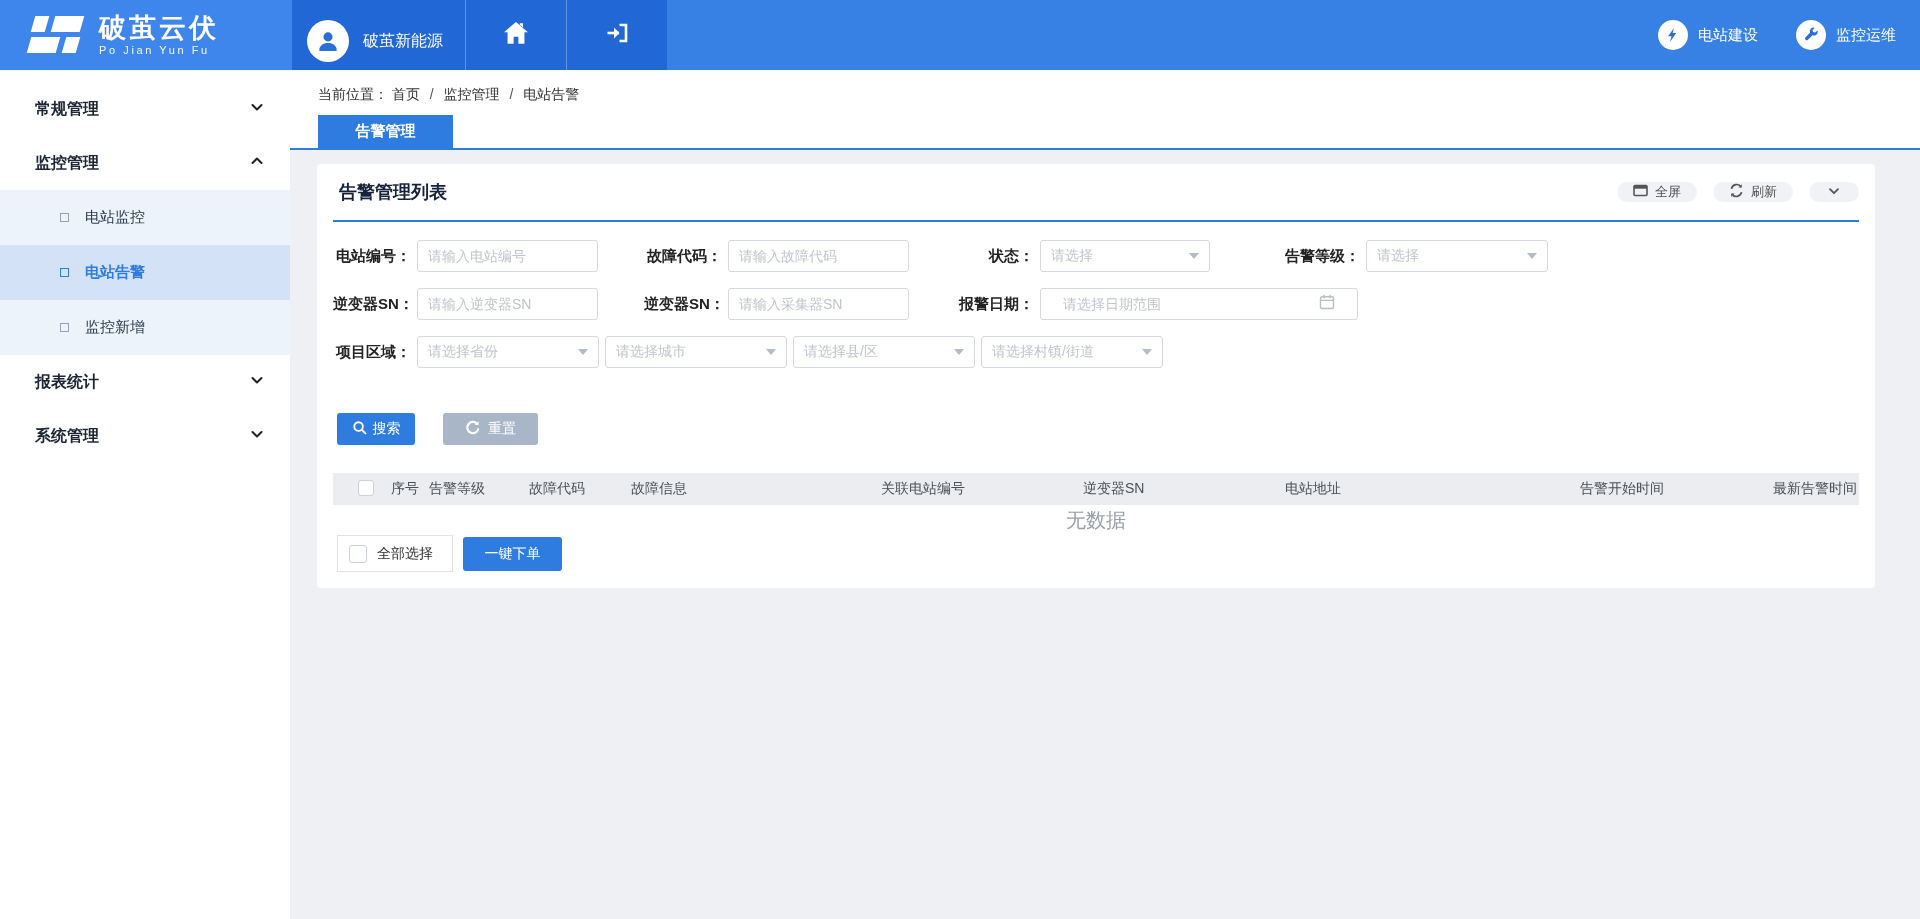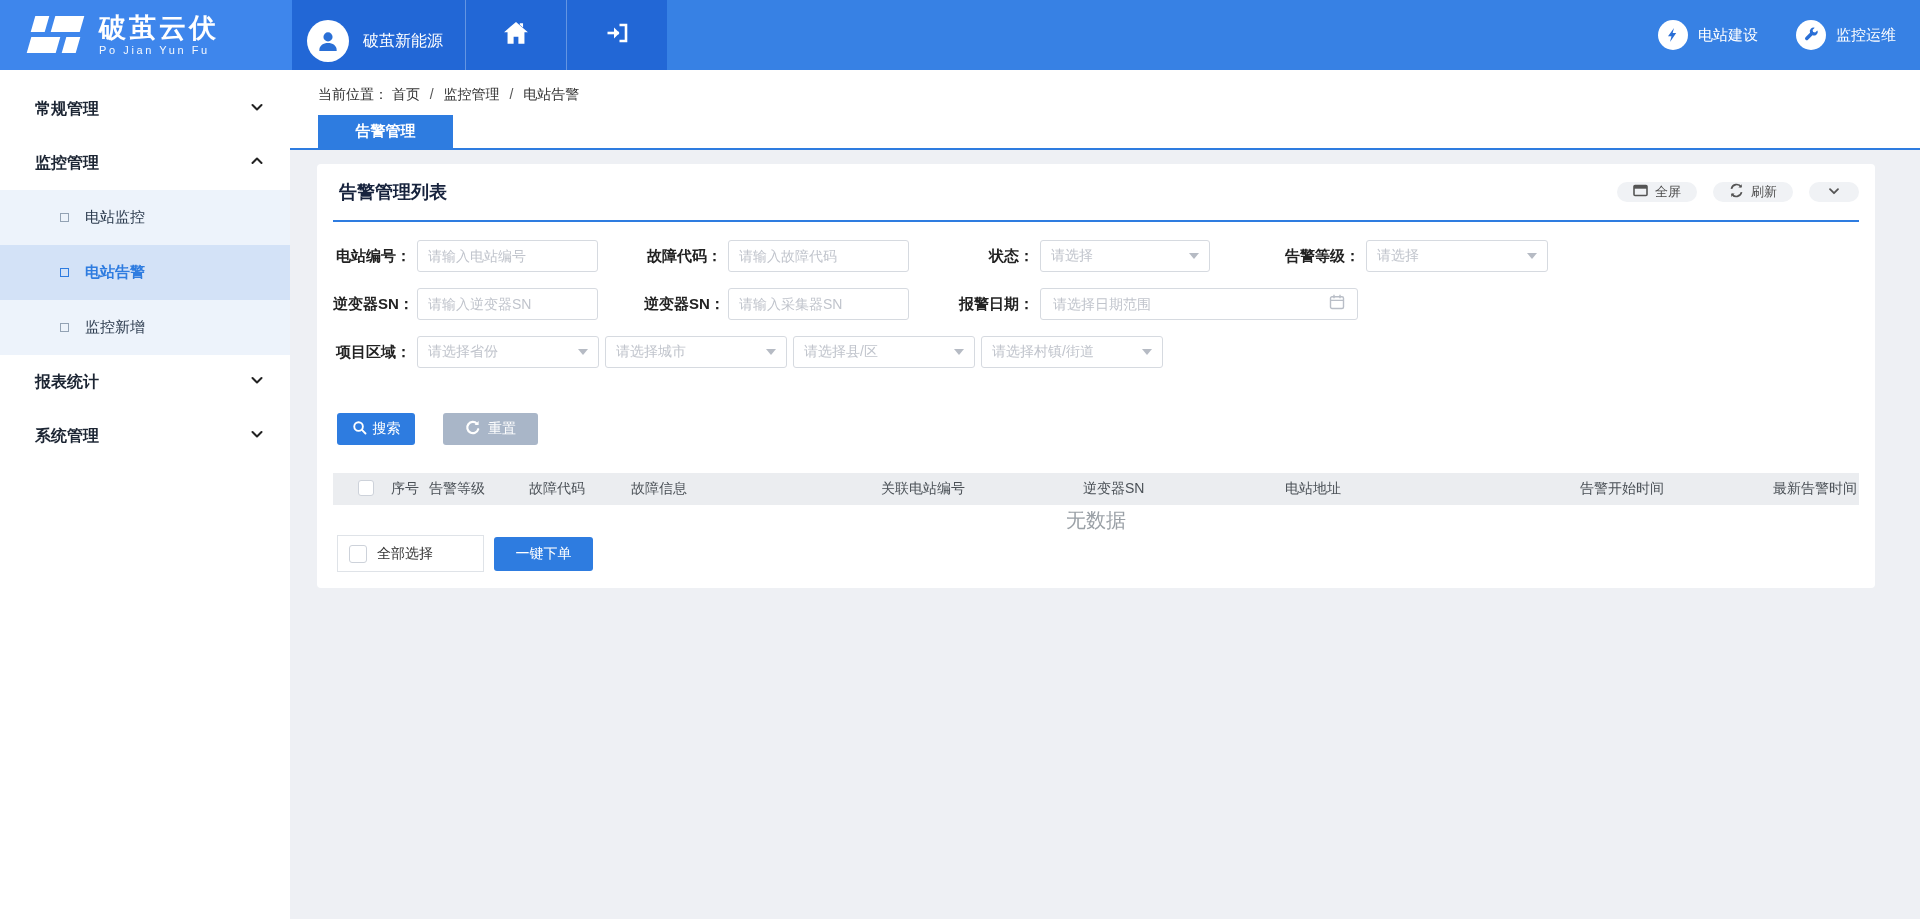--- a/index.html
+++ b/index.html
@@ -80,21 +80,21 @@
              padding:0 10px; font-size:14px; color:#333; outline:none; }
   .f-input::placeholder { color:#c0c4cc; }
   .f-select { width:182px; height:32px; border:1px solid #d6dae0; border-radius:3px;
               display:flex; align-items:center; justify-content:space-between;
               padding:0 10px; cursor:pointer; background:#fff; }
   .f-select.w170 { width:170px; }
   .f-select .ph { font-size:14px; color:#c0c4cc; white-space:nowrap; }
   .caret { width:0; height:0; border-left:5px solid transparent; border-right:5px solid transparent;
            border-top:6px solid #b6bbc4; flex-shrink:0; }
   .date-wrap { width:318px; height:32px; border:1px solid #d6dae0; border-radius:3px;
-               display:flex; align-items:center; padding:0 12px; background:#fff; cursor:pointer; }
+               display:flex; align-items:center; padding:0 22px; background:#fff; cursor:pointer; }
   .date-wrap input { flex:1; border:none; outline:none; font-size:14px; color:#333; min-width:0; }
   .date-wrap input::placeholder { color:#c0c4cc; }
   .region-sel { margin-right:6px; }
 
   
   .btn-row { display:flex; align-items:center; margin-top:45px; padding-left:4px; }
   .btn-primary { display:flex; align-items:center; justify-content:center; gap:6px;
                  background:#2e7ce0; color:#fff; border:none; border-radius:3px;
                  font-size:14px; cursor:pointer; }
   .btn-search { width:78px; height:32px; }
@@ -109,21 +109,21 @@
   .c0{left:58px} .c1{left:96px} .c2{left:196px} .c3{left:298px} .c4{left:548px}
   .c5{left:750px} .c6{left:952px} .c7{left:1247px} .c8{right:2px}
   .cb { display:inline-block; width:16px; height:16px; background:#fff;
         border:1px solid #cdd2da; border-radius:3px; cursor:pointer; }
   .thead .cb { position:absolute; left:25px; top:7px; }
   .tbody-empty { height:30px; display:flex; align-items:center; justify-content:center;
                  font-size:20px; color:#9aa0a6; }
 
   
   .foot-row { display:flex; align-items:center; padding-left:4px; }
-  .select-all-box { width:147px; height:37px; border:1px solid #dfe3e8; display:flex;
+  .select-all-box { width:116px; height:37px; border:1px solid #dfe3e8; display:flex;
                     align-items:center; gap:10px; padding-left:11px; font-size:14px;
                     color:#333; background:#fff; cursor:pointer; }
   .select-all-box .cb { width:18px; height:18px; }
   .btn-order { width:99px; height:34px; margin-left:10px; }
 </style>
 </head>
 <body>
 
 <header class="topbar">
   <div class="logo-block">

